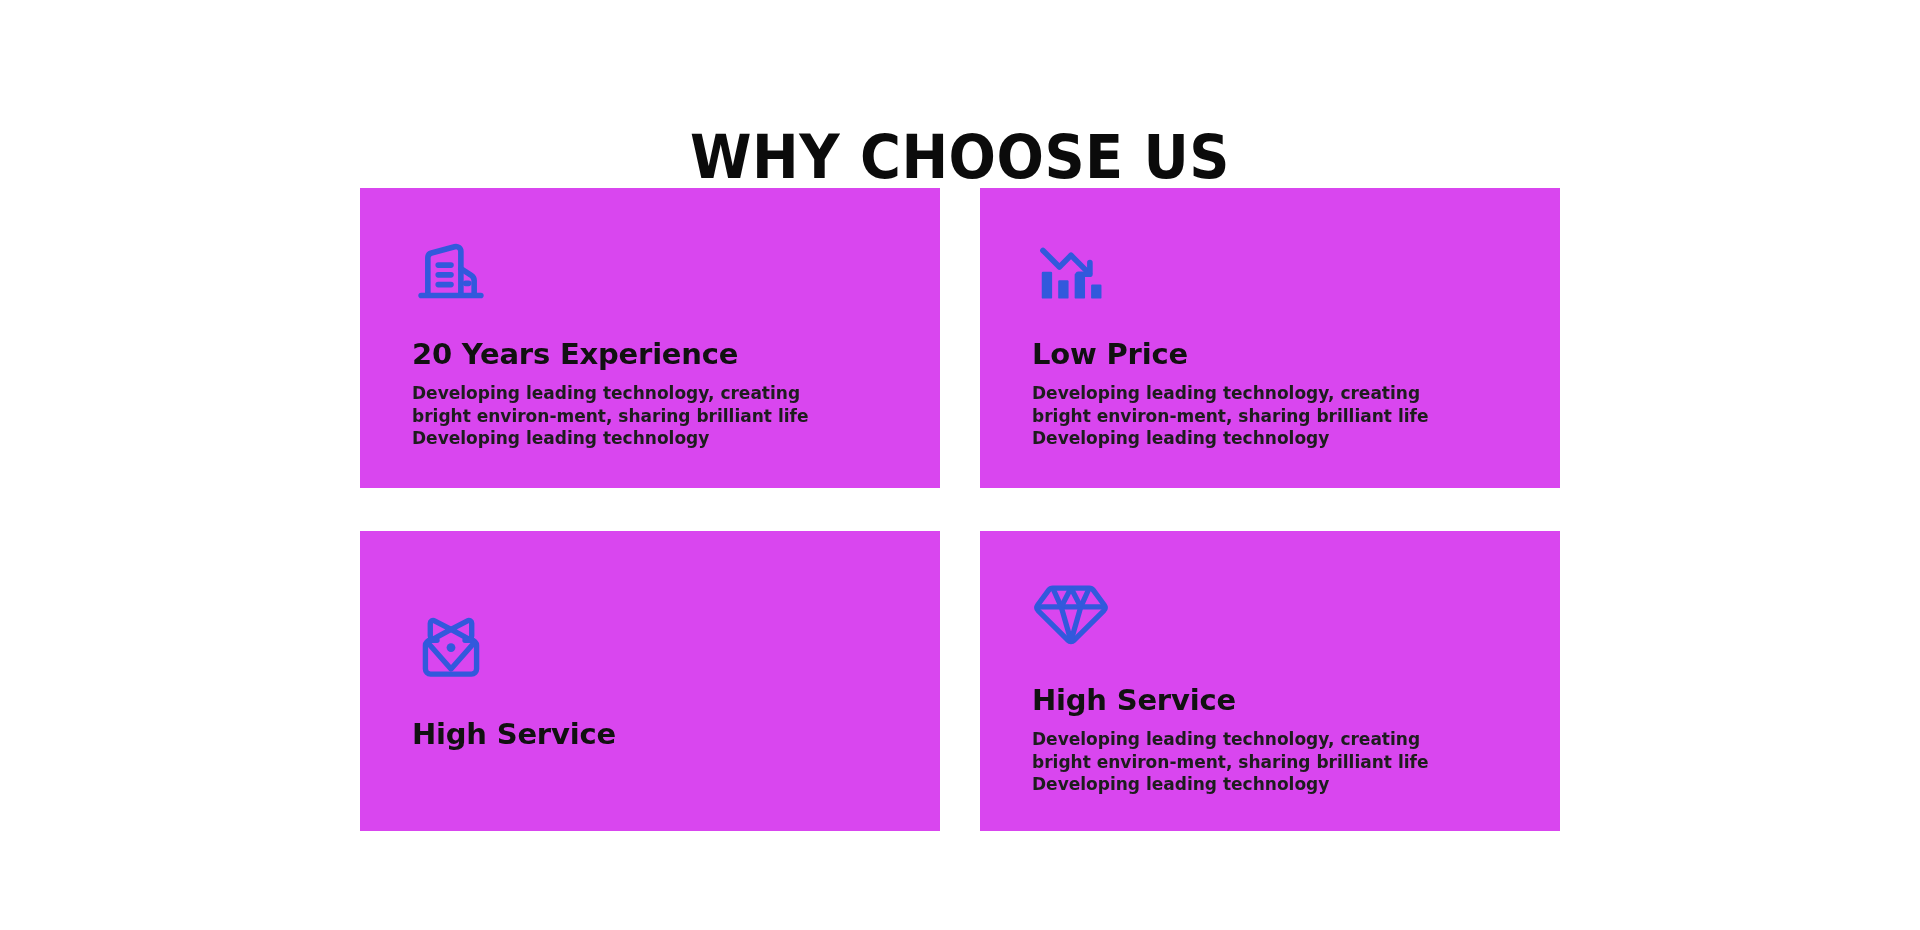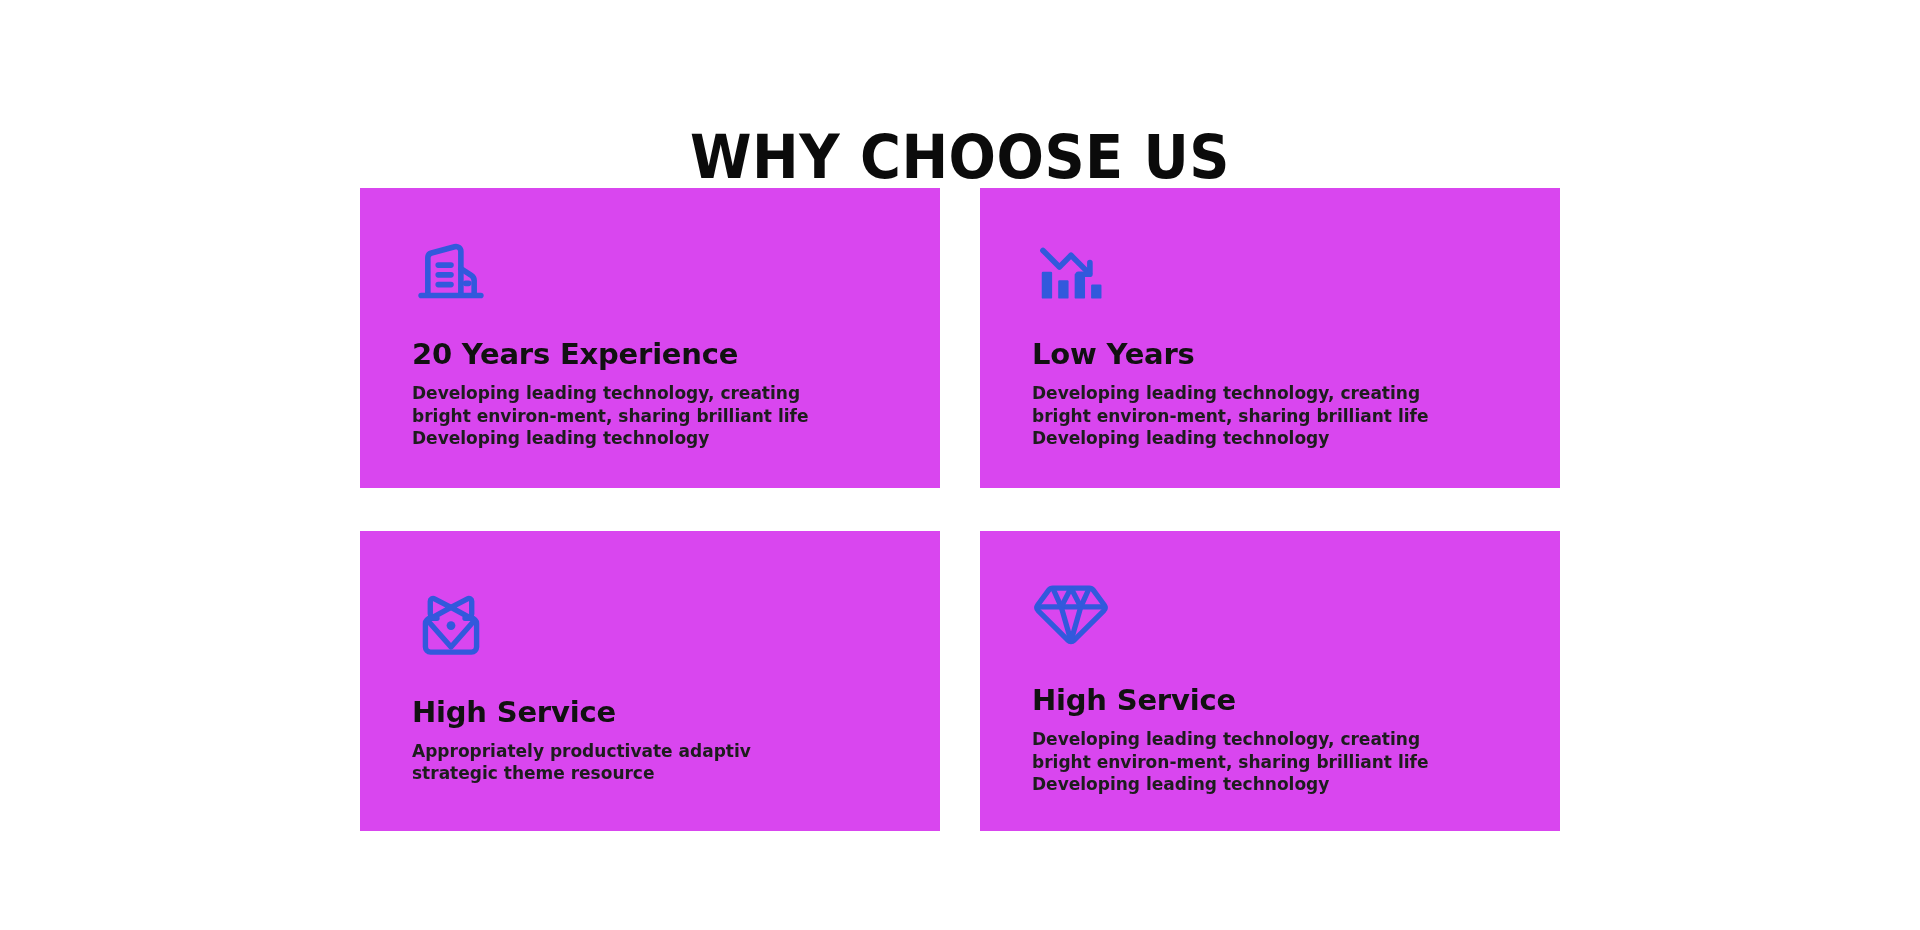--- a/index.html
+++ b/index.html
@@ -125,36 +125,35 @@
       <span class="card-icon">
         <svg viewBox="0 0 64 64" fill="none" xmlns="http://www.w3.org/2000/svg">
           <rect x="8" y="31" width="8.5" height="22" rx="1" fill="#3259dc"></rect>
           <rect x="21.5" y="38" width="8.5" height="15" rx="1" fill="#3259dc"></rect>
           <rect x="35" y="32.5" width="8.5" height="20.5" rx="1" fill="#3259dc"></rect>
           <rect x="48.5" y="41.5" width="8.5" height="11.5" rx="1" fill="#3259dc"></rect>
           <path d="M9 13.5l13.5 13.5 9.5-9.5 15 15" stroke="#3259dc" stroke-width="4.6" stroke-linecap="round" stroke-linejoin="round"></path>
           <path d="M47.5 23.5v9.5h-9.5" stroke="#3259dc" stroke-width="4.6" stroke-linecap="round" stroke-linejoin="round"></path>
         </svg>
       </span>
-      <h2 class="card-title">Low Years</h2>
+      <h2 class="card-title">Low Price</h2>
       <p class="card-desc">Developing leading technology, creating bright environ-ment, sharing brilliant life Developing leading technology</p>
     </div>
 
     <div class="feature-card row-2">
       <span class="card-icon">
         <svg viewBox="0 0 64 64" fill="none" xmlns="http://www.w3.org/2000/svg">
           <path d="M32 17.5L18.5 10.5c-1.6-.8-3.5.3-3.5 2.1v10.3c0 1.8 1.9 2.9 3.5 2.1L32 17.5z" stroke="#3259dc" stroke-width="4.4" stroke-linejoin="round"></path>
           <path d="M32 17.5l13.5-7c1.6-.8 3.5.3 3.5 2.1v10.3c0 1.8-1.9 2.9-3.5 2.1L32 17.5z" stroke="#3259dc" stroke-width="4.4" stroke-linejoin="round"></path>
           <path d="M20.5 26.5h-5.3c-2.3 0-4.2 1.9-4.2 4.2V50c0 2.3 1.9 4.2 4.2 4.2h33.6c2.3 0 4.2-1.9 4.2-4.2V30.7c0-2.3-1.9-4.2-4.2-4.2h-5.3" stroke="#3259dc" stroke-width="4.4" stroke-linecap="round" stroke-linejoin="round"></path>
           <path d="M13 28.5L32 50l19-21.5" stroke="#3259dc" stroke-width="4.4" stroke-linecap="round" stroke-linejoin="round"></path>
           <circle cx="32" cy="32.5" r="3.6" fill="#3259dc"></circle>
         </svg>
       </span>
       <h2 class="card-title">High Service</h2>
-      <p class="card-desc">Appropriately productivate adaptiv strategic theme resource</p>
     </div>
 
     <div class="feature-card row-2">
       <span class="card-icon">
         <svg viewBox="0 0 64 64" fill="none" xmlns="http://www.w3.org/2000/svg">
           <path d="M17 11.5h30c1.3 0 2.5.6 3.3 1.7l9 12.2c1 1.4.9 3.3-.3 4.6L34.4 54.5c-1.3 1.4-3.5 1.4-4.8 0L5 30c-1.2-1.3-1.3-3.2-.3-4.6l9-12.2c.8-1.1 2-1.7 3.3-1.7z" stroke="#3259dc" stroke-width="4.3" stroke-linejoin="round"></path>
           <path d="M4.5 27h55" stroke="#3259dc" stroke-width="4.3" stroke-linecap="round"></path>
           <path d="M17 11.5L24 27l8 28" stroke="#3259dc" stroke-width="4.3" stroke-linejoin="round"></path>
           <path d="M47 11.5L40 27l-8 28" stroke="#3259dc" stroke-width="4.3" stroke-linejoin="round"></path>
           <path d="M32 11.5L24 27M32 11.5L40 27" stroke="#3259dc" stroke-width="4.3" stroke-linejoin="round"></path>

